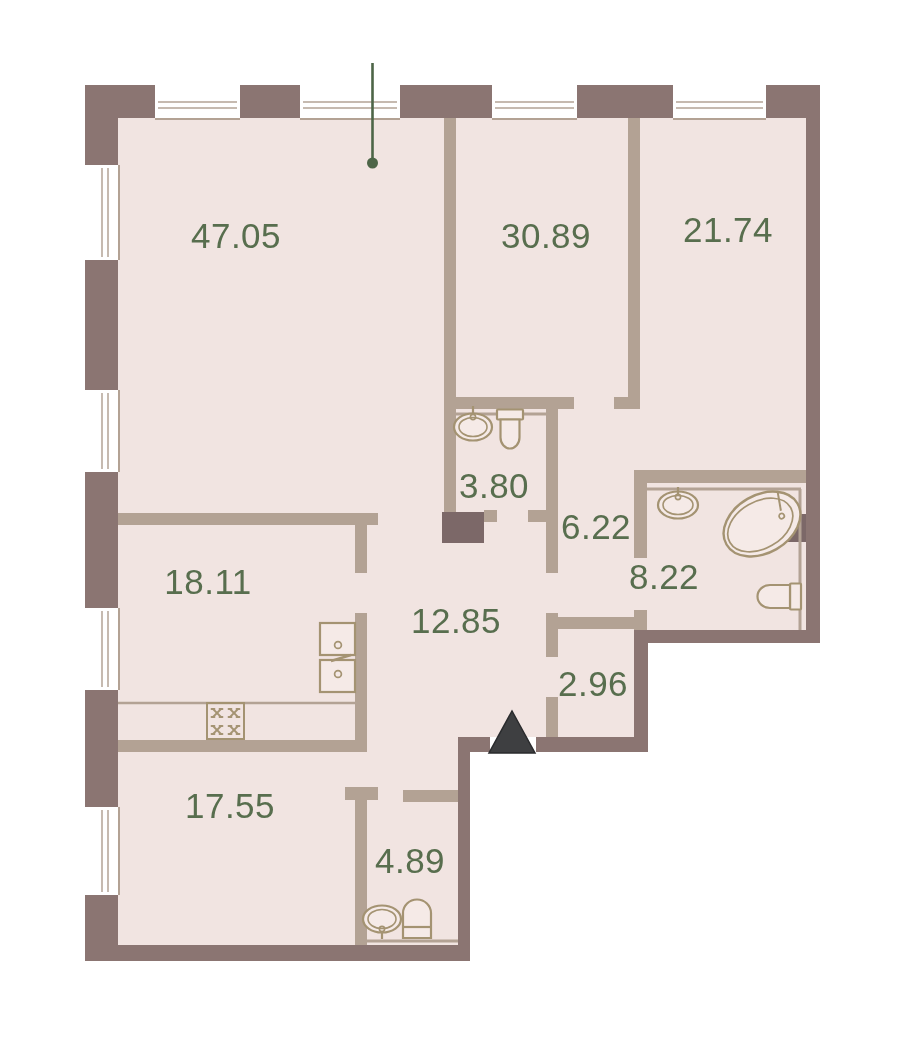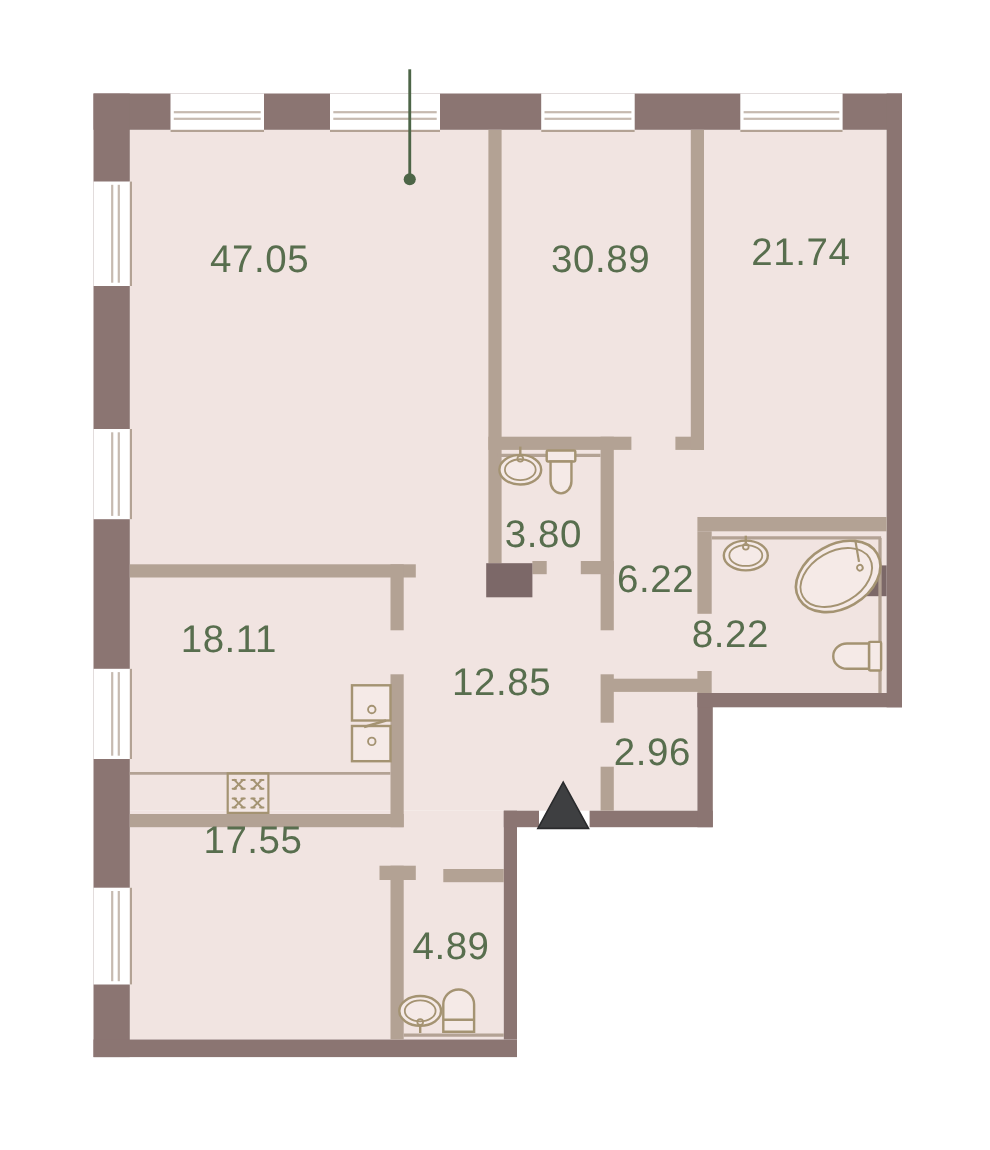--- a/index.html
+++ b/index.html
@@ -182,16 +182,16 @@
 
   <div class="label" style="left:236px;top:236px;">47.05</div>
   <div class="label" style="left:546px;top:236px;">30.89</div>
   <div class="label" style="left:728px;top:230px;">21.74</div>
   <div class="label" style="left:494px;top:486px;">3.80</div>
   <div class="label" style="left:596px;top:527px;">6.22</div>
   <div class="label" style="left:664px;top:577px;">8.22</div>
   <div class="label" style="left:208px;top:582px;">18.11</div>
   <div class="label" style="left:456px;top:621px;">12.85</div>
   <div class="label" style="left:593px;top:684px;">2.96</div>
-  <div class="label" style="left:230px;top:764px;">17.55</div>
+  <div class="label" style="left:230px;top:806px;">17.55</div>
   <div class="label" style="left:410px;top:861px;">4.89</div>
 
 </div>
 
 </body></html>

